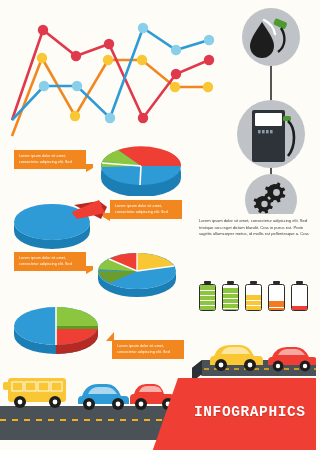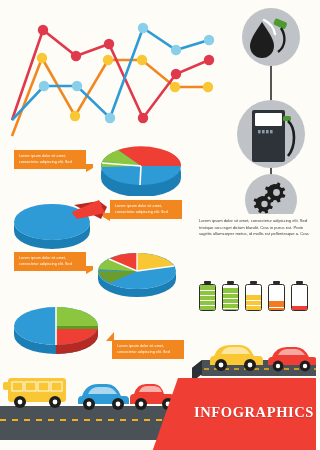--- a/index.html
+++ b/index.html
@@ -19,21 +19,21 @@
         text-align:left;font-family:"Liberation Sans",sans-serif;}
 
   
   .banner-wrap{position:absolute;left:150px;top:378px;width:166px;height:72px;
                overflow:hidden;}
   .banner{position:absolute;left:0;top:0;width:200px;height:80px;
           background:#EF3E33;
           clip-path:polygon(28px 0,200px 0,200px 80px,0 80px);}
   .banner-label{position:absolute;left:44px;top:26px;color:#fff;
           font-size:14.5px;letter-spacing:.6px;font-weight:bold;
-          font-family:Liberation Serif, serif;
+          font-family:Liberation Mono, monospace;
           text-shadow:0 1px 1px rgba(0,0,0,.18);}
 
   
   .batt{position:absolute;width:17px;height:30px;}
   .batt .cap{position:absolute;left:5px;top:0;width:7px;height:2.5px;
              background:#2b2b2b;border-radius:1px;}
   .batt .body{position:absolute;left:0;top:2.5px;width:17px;height:27.5px;
               border:1.6px solid #2b2b2b;border-radius:2.5px;background:#fff;
               box-sizing:border-box;overflow:hidden;}
   .batt .fill{position:absolute;left:0;bottom:0;width:100%;}

